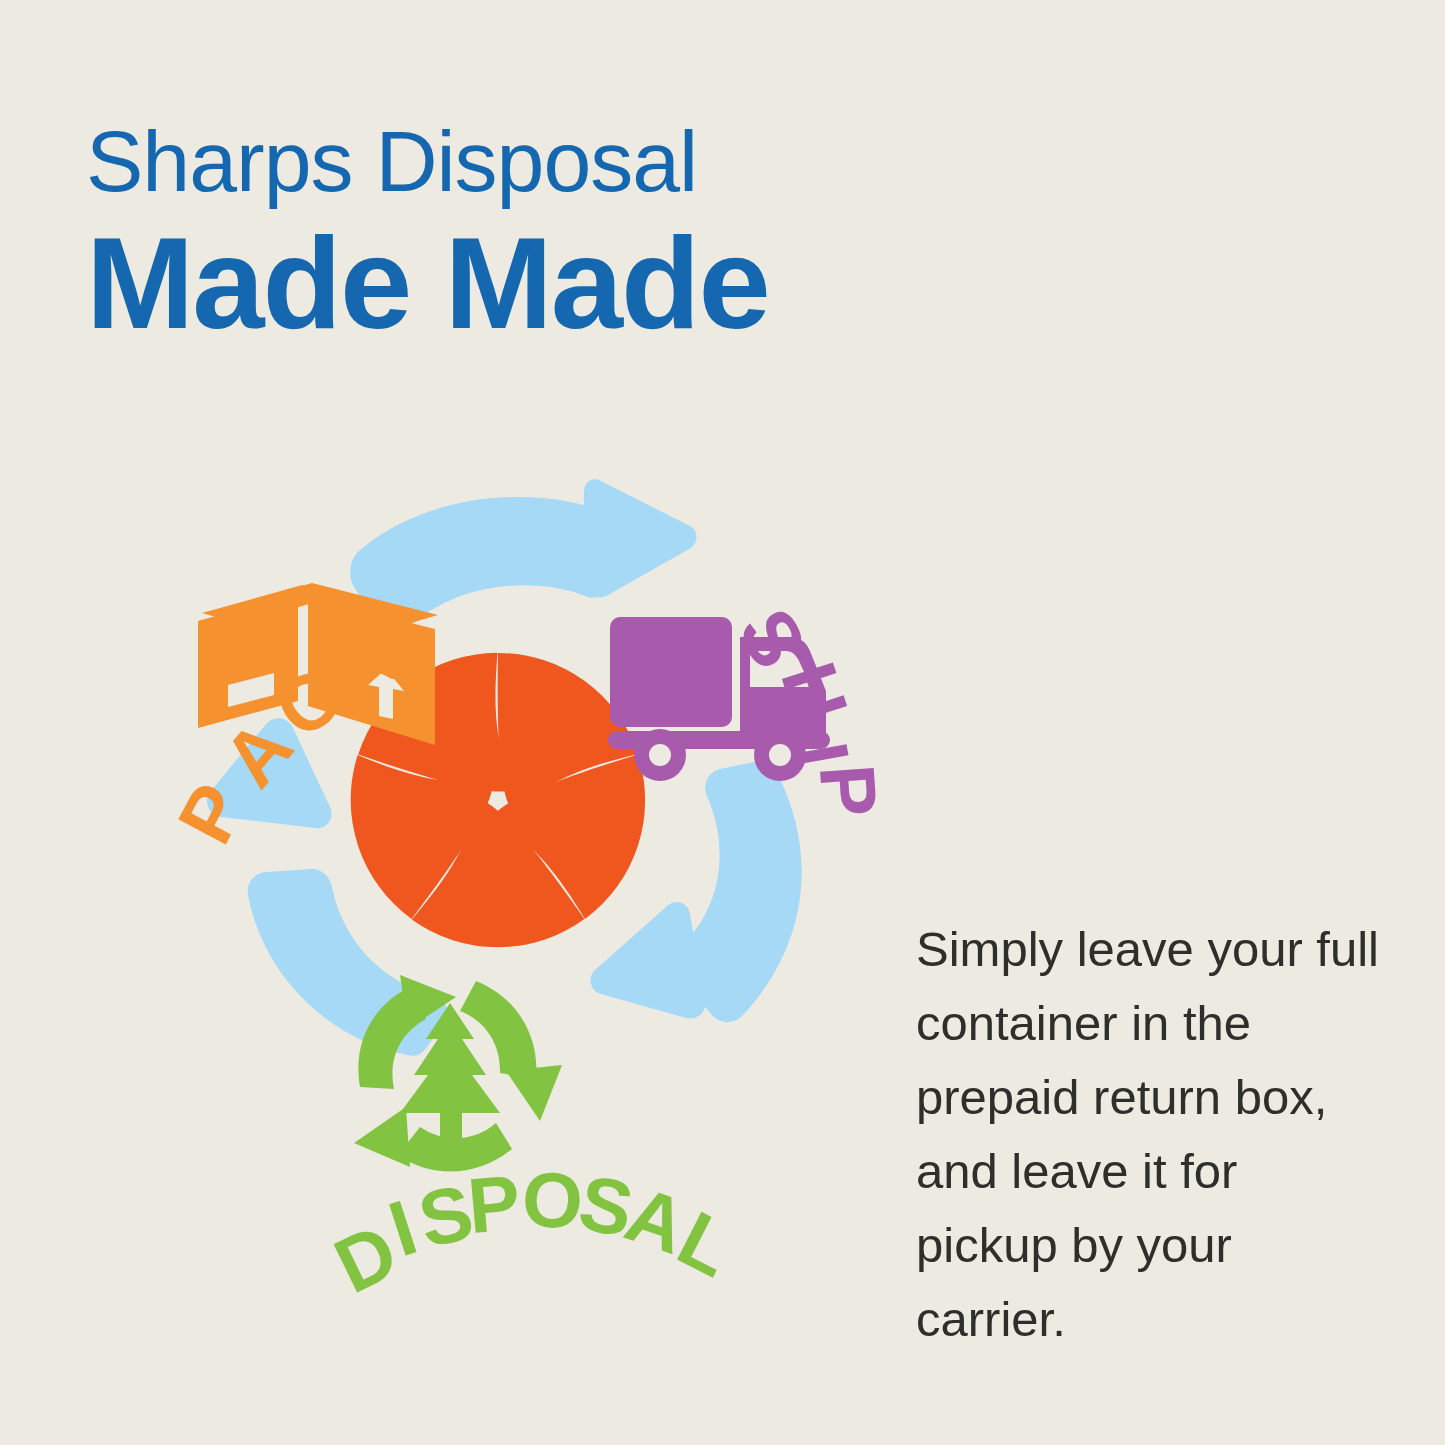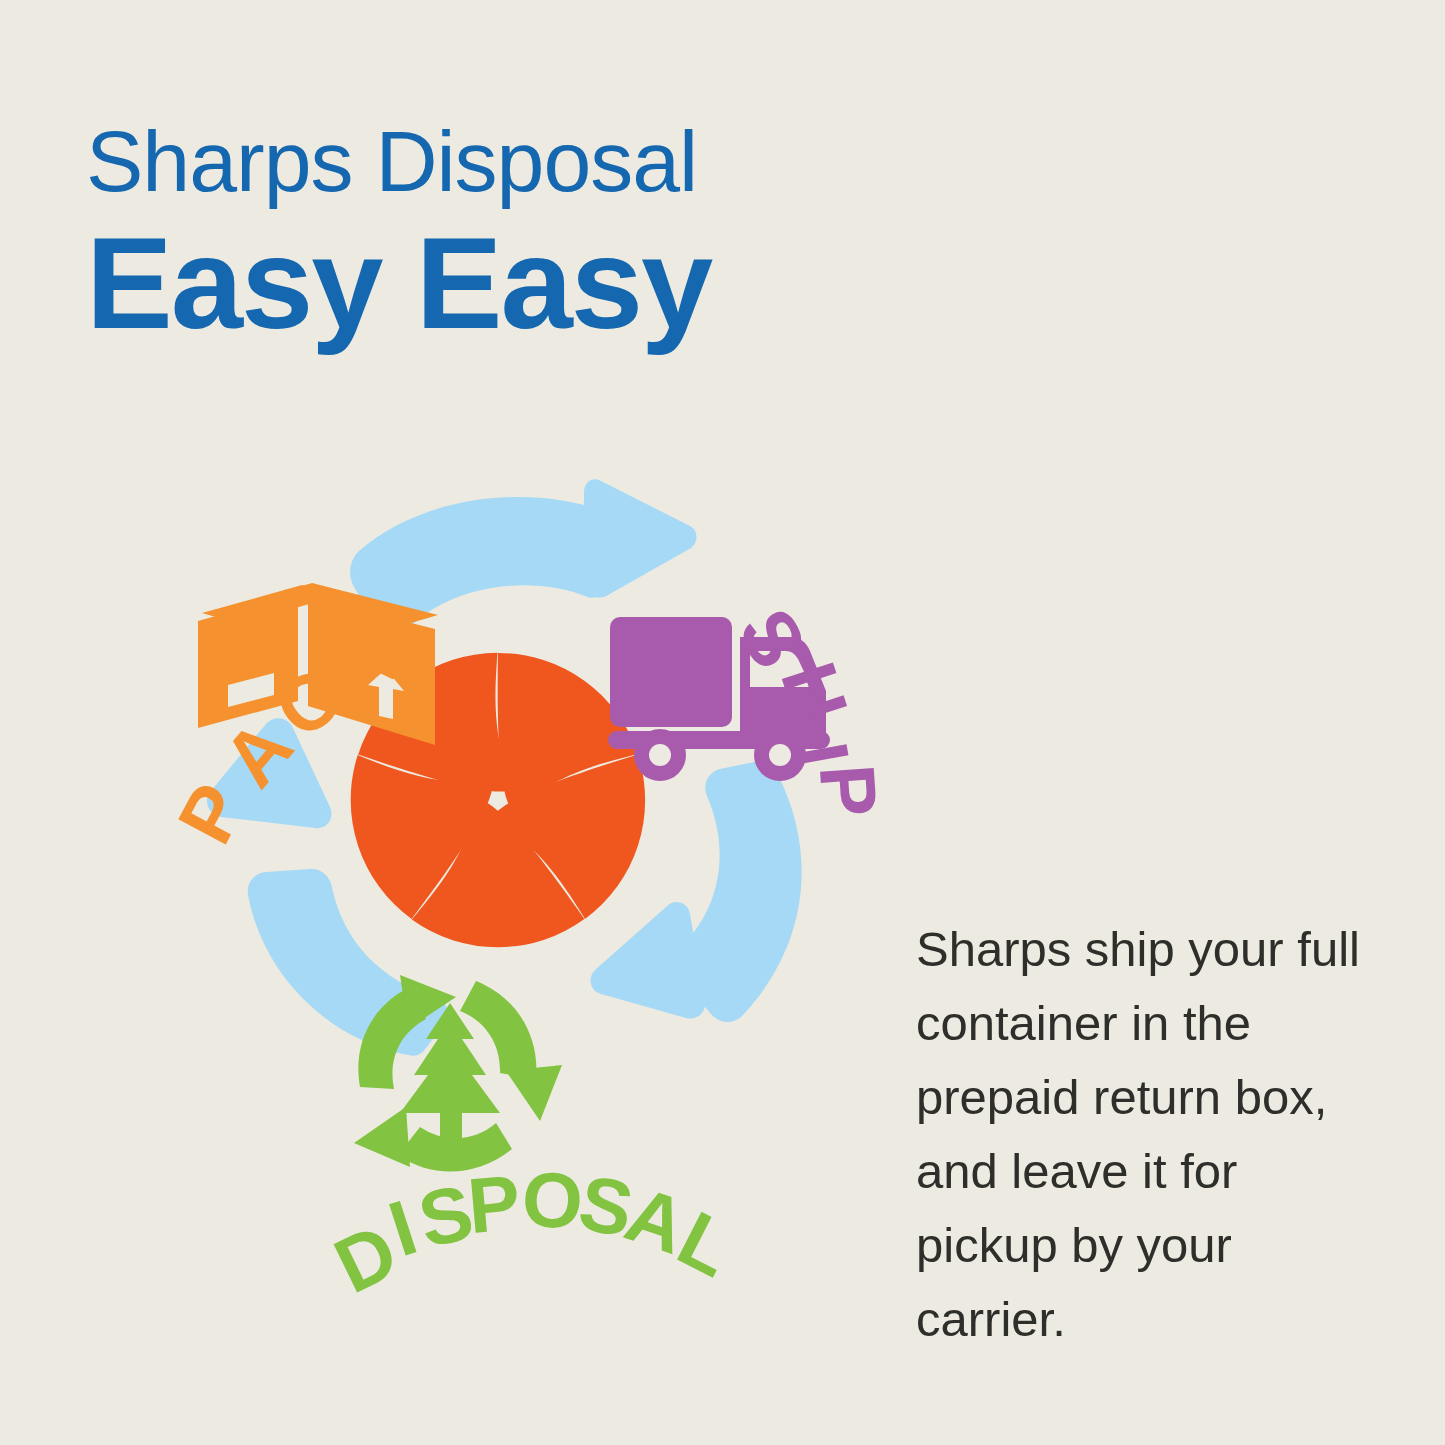--- a/index.html
+++ b/index.html
@@ -61,21 +61,21 @@
     white-space:pre;
   }
 </style>
 </head>
 <body>
 
 <div class="canvas">
 
   <div class="headline">
     <div class="line1">Sharps Disposal</div>
-    <div class="line2">Easy Easy</div>
+    <div class="line2">Made Made</div>
   </div>
 
   <div class="cycle">
 
     <svg viewBox="0 0 830 810">
 
       <g>
         <path d="M296 115
                  C 360 55, 470 48, 540 78
                  L 522 128
@@ -355,15 +355,15 @@
         <span style="left: 82px; top: 16px; font-size: 78px; color: rgb(130, 195, 65); transform: rotate(-12deg);">S</span>
         <span style="left: 130px; top: 4px; font-size: 78px; color: rgb(130, 195, 65); transform: rotate(-5deg);">P</span>
         <span style="left: 184px; top: 0px; font-size: 78px; color: rgb(130, 195, 65); transform: rotate(3deg);">O</span>
         <span style="left: 242px; top: 6px; font-size: 78px; color: rgb(130, 195, 65); transform: rotate(11deg);">S</span>
         <span style="left: 290px; top: 20px; font-size: 78px; color: rgb(130, 195, 65); transform: rotate(19deg);">A</span>
         <span style="left: 344px; top: 44px; font-size: 78px; color: rgb(130, 195, 65); transform: rotate(27deg);">L</span>
       </div>
 
   </div>
 
-  <div class="bodycopy">Sharps ship your full container in the prepaid return box, and leave it for pickup by your carrier.</div>
+  <div class="bodycopy">Simply leave your full container in the prepaid return box, and leave it for pickup by your carrier.</div>
 
 </div>
 
 </body></html>

